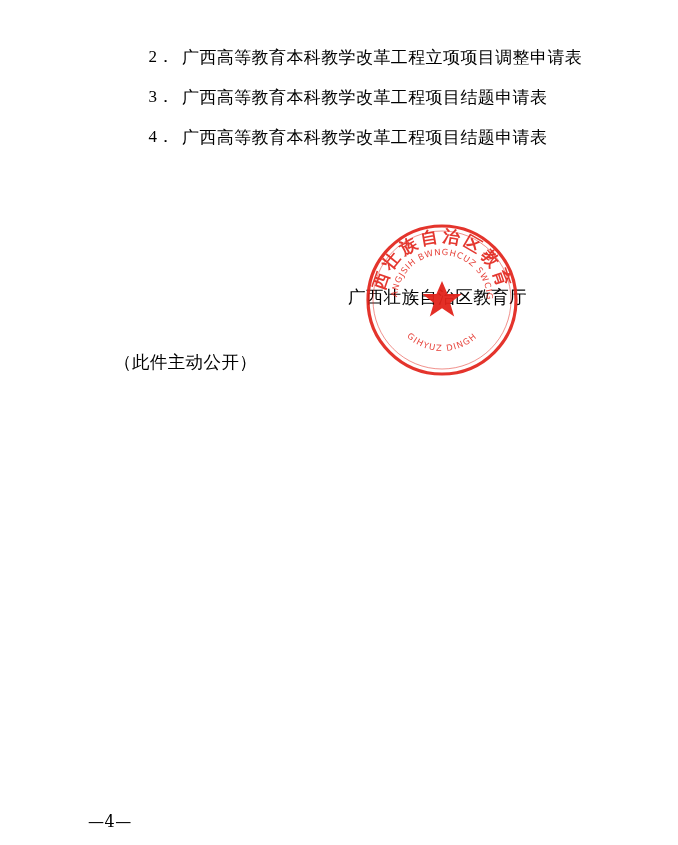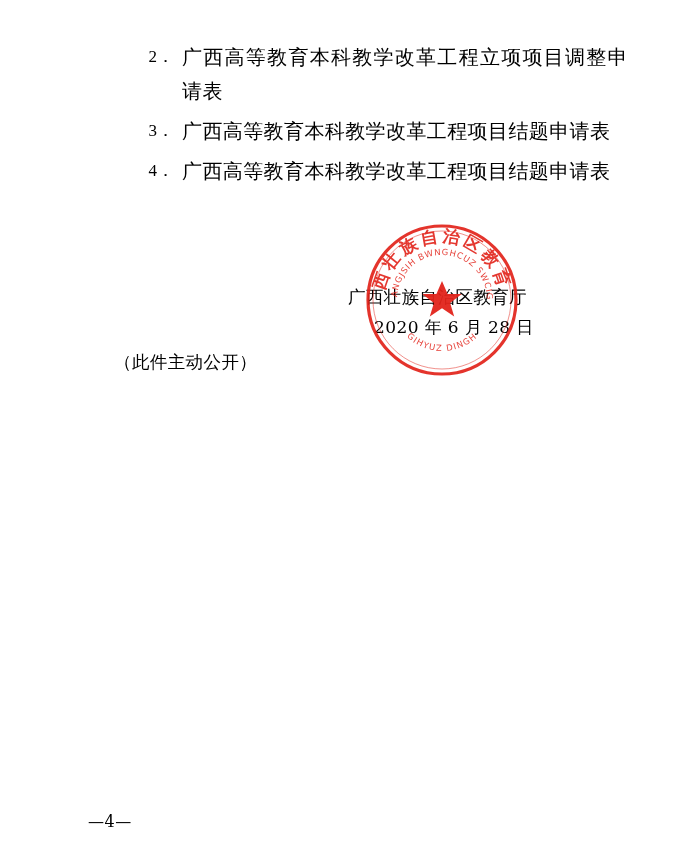--- a/index.html
+++ b/index.html
@@ -38,21 +38,21 @@
     text-align: right;
     font-family: "Liberation Serif", serif;
     font-size: 17px;
     line-height: 34px;
     letter-spacing: 0px;
     white-space: pre;
   }
   .list-text {
     flex: 1 1 auto;
     font-family: "DejaVu Serif", serif;
-    font-size: 20px;
+    font-size: 17px;
     line-height: 34px;
     letter-spacing: 0.4px;
     padding-left: 8px;
     text-align: justify;
   }
 
   
   .sign-block {
     position: absolute;
     left: 348px;
@@ -129,21 +129,20 @@
 
     <div class="list-item">
       <div class="list-num">4．</div>
       <div class="list-text">广西高等教育本科教学改革工程项目结题申请表</div>
     </div>
 
   </div>
 
   <div class="sign-block">
     <div class="sign-org">广西壮族自治区教育厅</div>
-    <div class="sign-date">2020 年 6 月 28 日</div>
   </div>
 
   <div class="seal">
     <svg width="156" height="156" viewBox="0 0 156 156" xmlns="http://www.w3.org/2000/svg">
       <defs>
         <path id="arcTop" d="M 20,78 A 58,58 0 0 1 136,78" fill="none"></path>
         <path id="arcBottom" d="M 27,78 A 51,51 0 0 0 129,78" fill="none"></path>
         <path id="arcTopInner" d="M 33,78 A 45,45 0 0 1 123,78" fill="none"></path>
       </defs>
       <circle cx="78" cy="78" r="74" fill="none" stroke="#e2231a" stroke-width="3.2" opacity="0.92"></circle>

